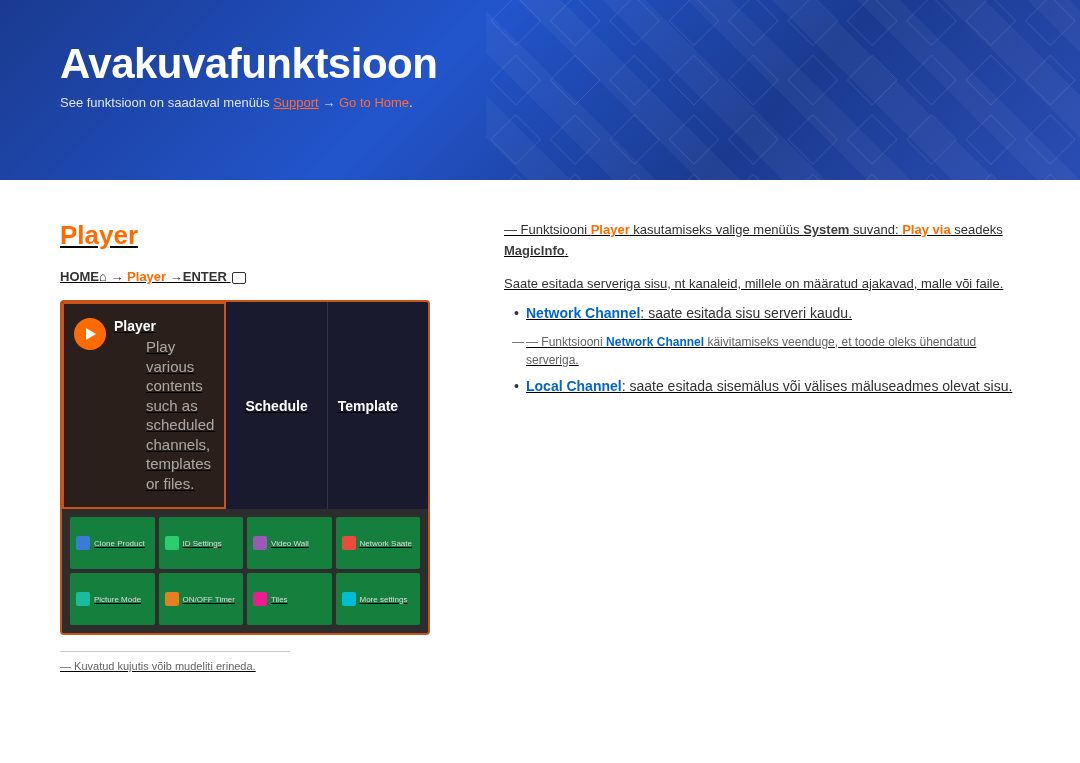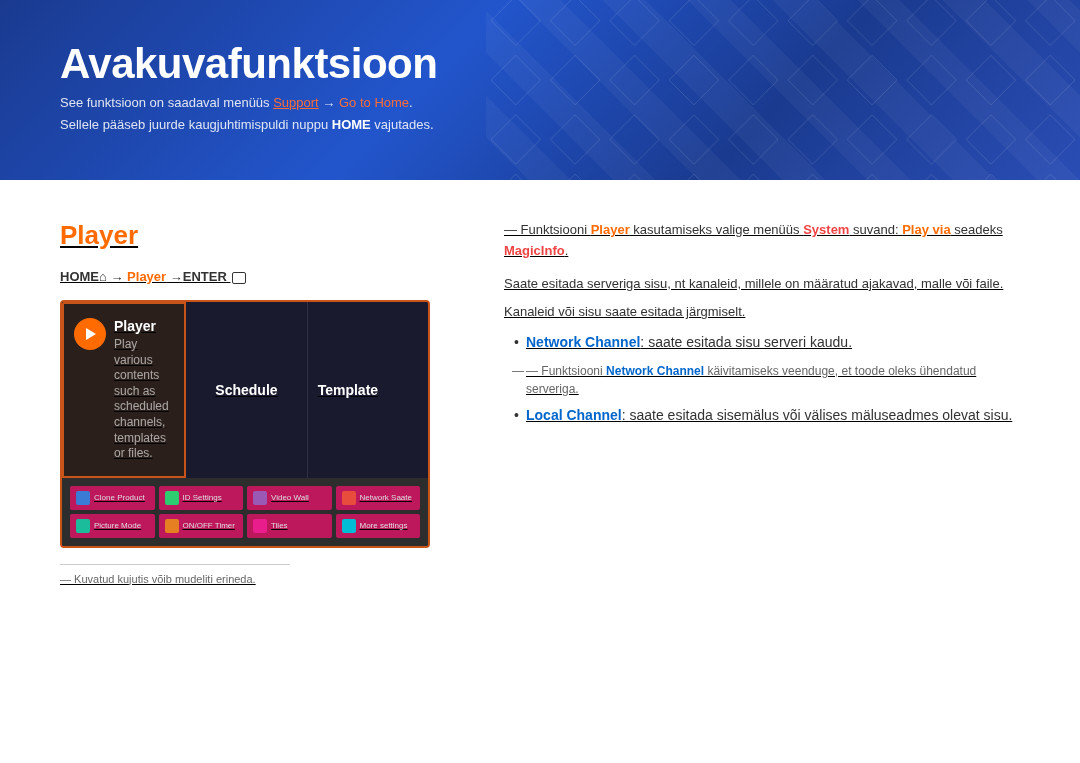--- a/index.html
+++ b/index.html
@@ -170,24 +170,25 @@
 
     .menu-item-label {
       font-size: 14px;
       font-weight: 600;
       color: #fff;
       text-align: left;
       width: 100%;
     }
 
     .menu-item-desc {
-      font-size: 12px;
+      font-size: 15px;
       color: rgba(255,255,255,0.6);
       margin-top: 3px;
       line-height: 1.3;
+      margin-left: 32px;
     }
 
     .menu-item-left {
       display: flex;
       flex-direction: row;
       align-items: flex-start;
       padding: 14px 10px;
     }
 
     .menu-item-left .menu-item-icon {
@@ -205,22 +206,22 @@
     
     .bottom-grid {
       background: #2d2d2d;
       padding: 8px;
       display: grid;
       grid-template-columns: repeat(4, 1fr);
       gap: 4px;
     }
 
     .grid-item {
-      background: #be185d;
-      padding: 5px 6px;
+      background: #15803d;
+      padding: 19px 6px;
       display: flex;
       align-items: center;
       gap: 4px;
       border-radius: 2px;
     }
 
     .grid-item-icon {
       width: 14px;
       height: 14px;
       background: #888;
@@ -259,21 +260,21 @@
     }
 
     .intro-text {
       font-size: 13px;
       color: #333;
       margin-bottom: 12px;
       line-height: 1.6;
     }
 
     .intro-text .bold-orange { color: #ff6b00; font-weight: bold; }
-    .intro-text .bold-blue { color: #ef4444; font-weight: bold; }
+    .intro-text .bold-blue { color: #404040; font-weight: bold; }
 
     .body-text {
       font-size: 13px;
       color: #333;
       line-height: 1.6;
       margin-bottom: 8px;
     }
 
     .bullet-list {
       list-style: none;
@@ -339,23 +340,20 @@
         </pattern>
       </defs>
       <rect width="100%" height="100%" fill="url(#diamonds)"></rect>
     </svg>
   </div>
   <h1 class="header-title">Avakuvafunktsioon</h1>
   <div class="header-subtitle">
     <div>
       <span>See funktsioon on saadaval menüüs </span><span class="link-support">Support</span><span> → </span><span class="link-home">Go to Home</span><span>.</span>
     </div>
-    <div>
-      <span>Sellele pääseb juurde kaugjuhtimispuldi nuppu </span><span class="bold-home">HOME</span><span> vajutades.</span>
-    </div>
   </div>
 </div>
 
 <div class="main-content">
 
   <div class="left-column">
     <h2 class="section-title">Player</h2>
 
     <div class="breadcrumb">
       <span class="bold">HOME</span>⌂<span> → </span><span class="orange">Player</span><span> →</span><span class="bold">ENTER</span> <span class="enter-icon"></span>
@@ -426,21 +424,20 @@
   </div>
 
   <div class="right-column">
 
     <p class="intro-text">
       <span>― Funktsiooni </span><span class="bold-orange">Player</span><span> kasutamiseks valige menüüs </span><span class="bold-blue">System</span><span> suvand: </span><span class="bold-orange">Play via</span><span> seadeks </span><span class="bold-blue">MagicInfo</span><span>.</span>
     </p>
 
     <p class="body-text">Saate esitada serveriga sisu, nt kanaleid, millele on määratud ajakavad, malle või faile.</p>
 
-    <p class="body-text">Kanaleid või sisu saate esitada järgmiselt.</p>
 
     <ul class="bullet-list">
       <li>
         <span class="bold-blue">Network Channel</span><span>: saate esitada sisu serveri kaudu.</span>
       </li>
     </ul>
 
     <div class="sub-note">
       <span>― Funktsiooni </span><span class="bold-blue">Network Channel</span><span> käivitamiseks veenduge, et toode oleks ühendatud serveriga.</span>
     </div>

